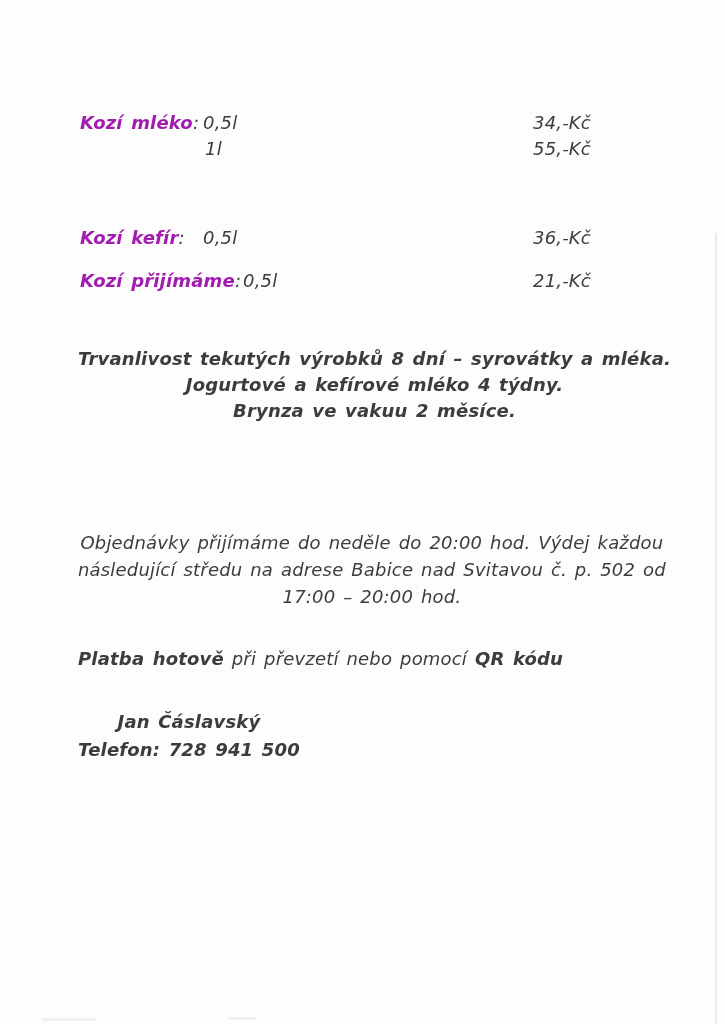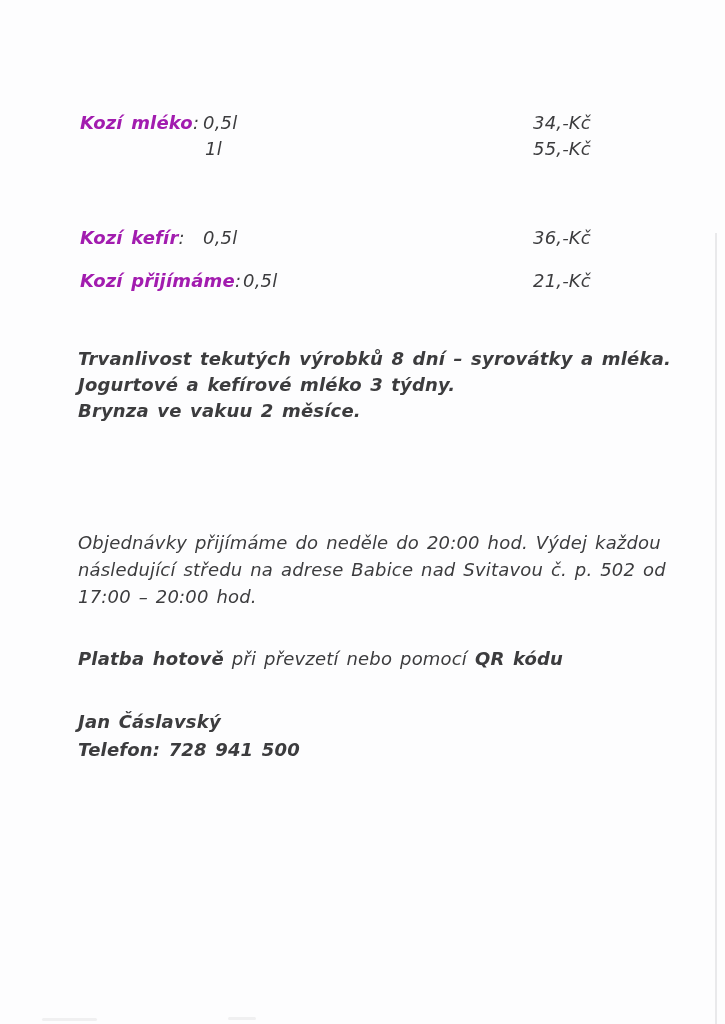--- a/index.html
+++ b/index.html
@@ -45,21 +45,21 @@
   #row-kefir     { top: 79px; margin-top: 36px;}
   #row-yogurt    { top: 131px;}
   #row-whey      { top: 158px;}
   #row-milk-05 .qty { left: 123px; }
   #row-milk-1  .qty { left: 125px; }
   #row-kefir   .qty { left: 123px; }
   #row-whey    .qty { left: 163px; }
   #row-yogurt  .qty-inline { margin-left: 8px; }
 
   
-  .block { position: absolute; left: 78px; white-space: nowrap; }
+  .block { position: absolute; left: 78px; white-space: nowrap; text-align: center; }
   .block .line { line-height: 26px; }
   #durability { top: 346px; font-weight: bold; }
   #ordering   { top: 451px; }
   #ordering .line { line-height: 27px; }
   #pickup     { top: 529px; }
   #pickup .line { line-height: 27px; }
   #payment    { top: 648px; }
   #signature  { top: 708px; font-weight: bold; }
   #signature .line { line-height: 28px; }
 
@@ -109,21 +109,21 @@
     <div class="price-row" id="row-whey">
       <span class="accent">Kozí přijímáme</span><span>:</span>
       <span class="qty">0,5l</span>
       <span class="price">21,-Kč</span>
     </div>
 
   </section>
 
   <section class="block" id="durability">
     <div class="line">Trvanlivost tekutých výrobků 8 dní – syrovátky a mléka.</div>
-    <div class="line">Jogurtové a kefírové mléko 3 týdny.</div>
+    <div class="line">Jogurtové a kefírové mléko 4 týdny.</div>
     <div class="line">Brynza ve vakuu 2 měsíce.</div>
   </section>
 
 
   <section class="block" id="pickup">
     <div class="line">Objednávky přijímáme do neděle do 20:00 hod. Výdej každou</div>
     <div class="line">následující středu na adrese Babice nad Svitavou č. p. 502 od</div>
     <div class="line">17:00 – 20:00 hod.</div>
   </section>
 

